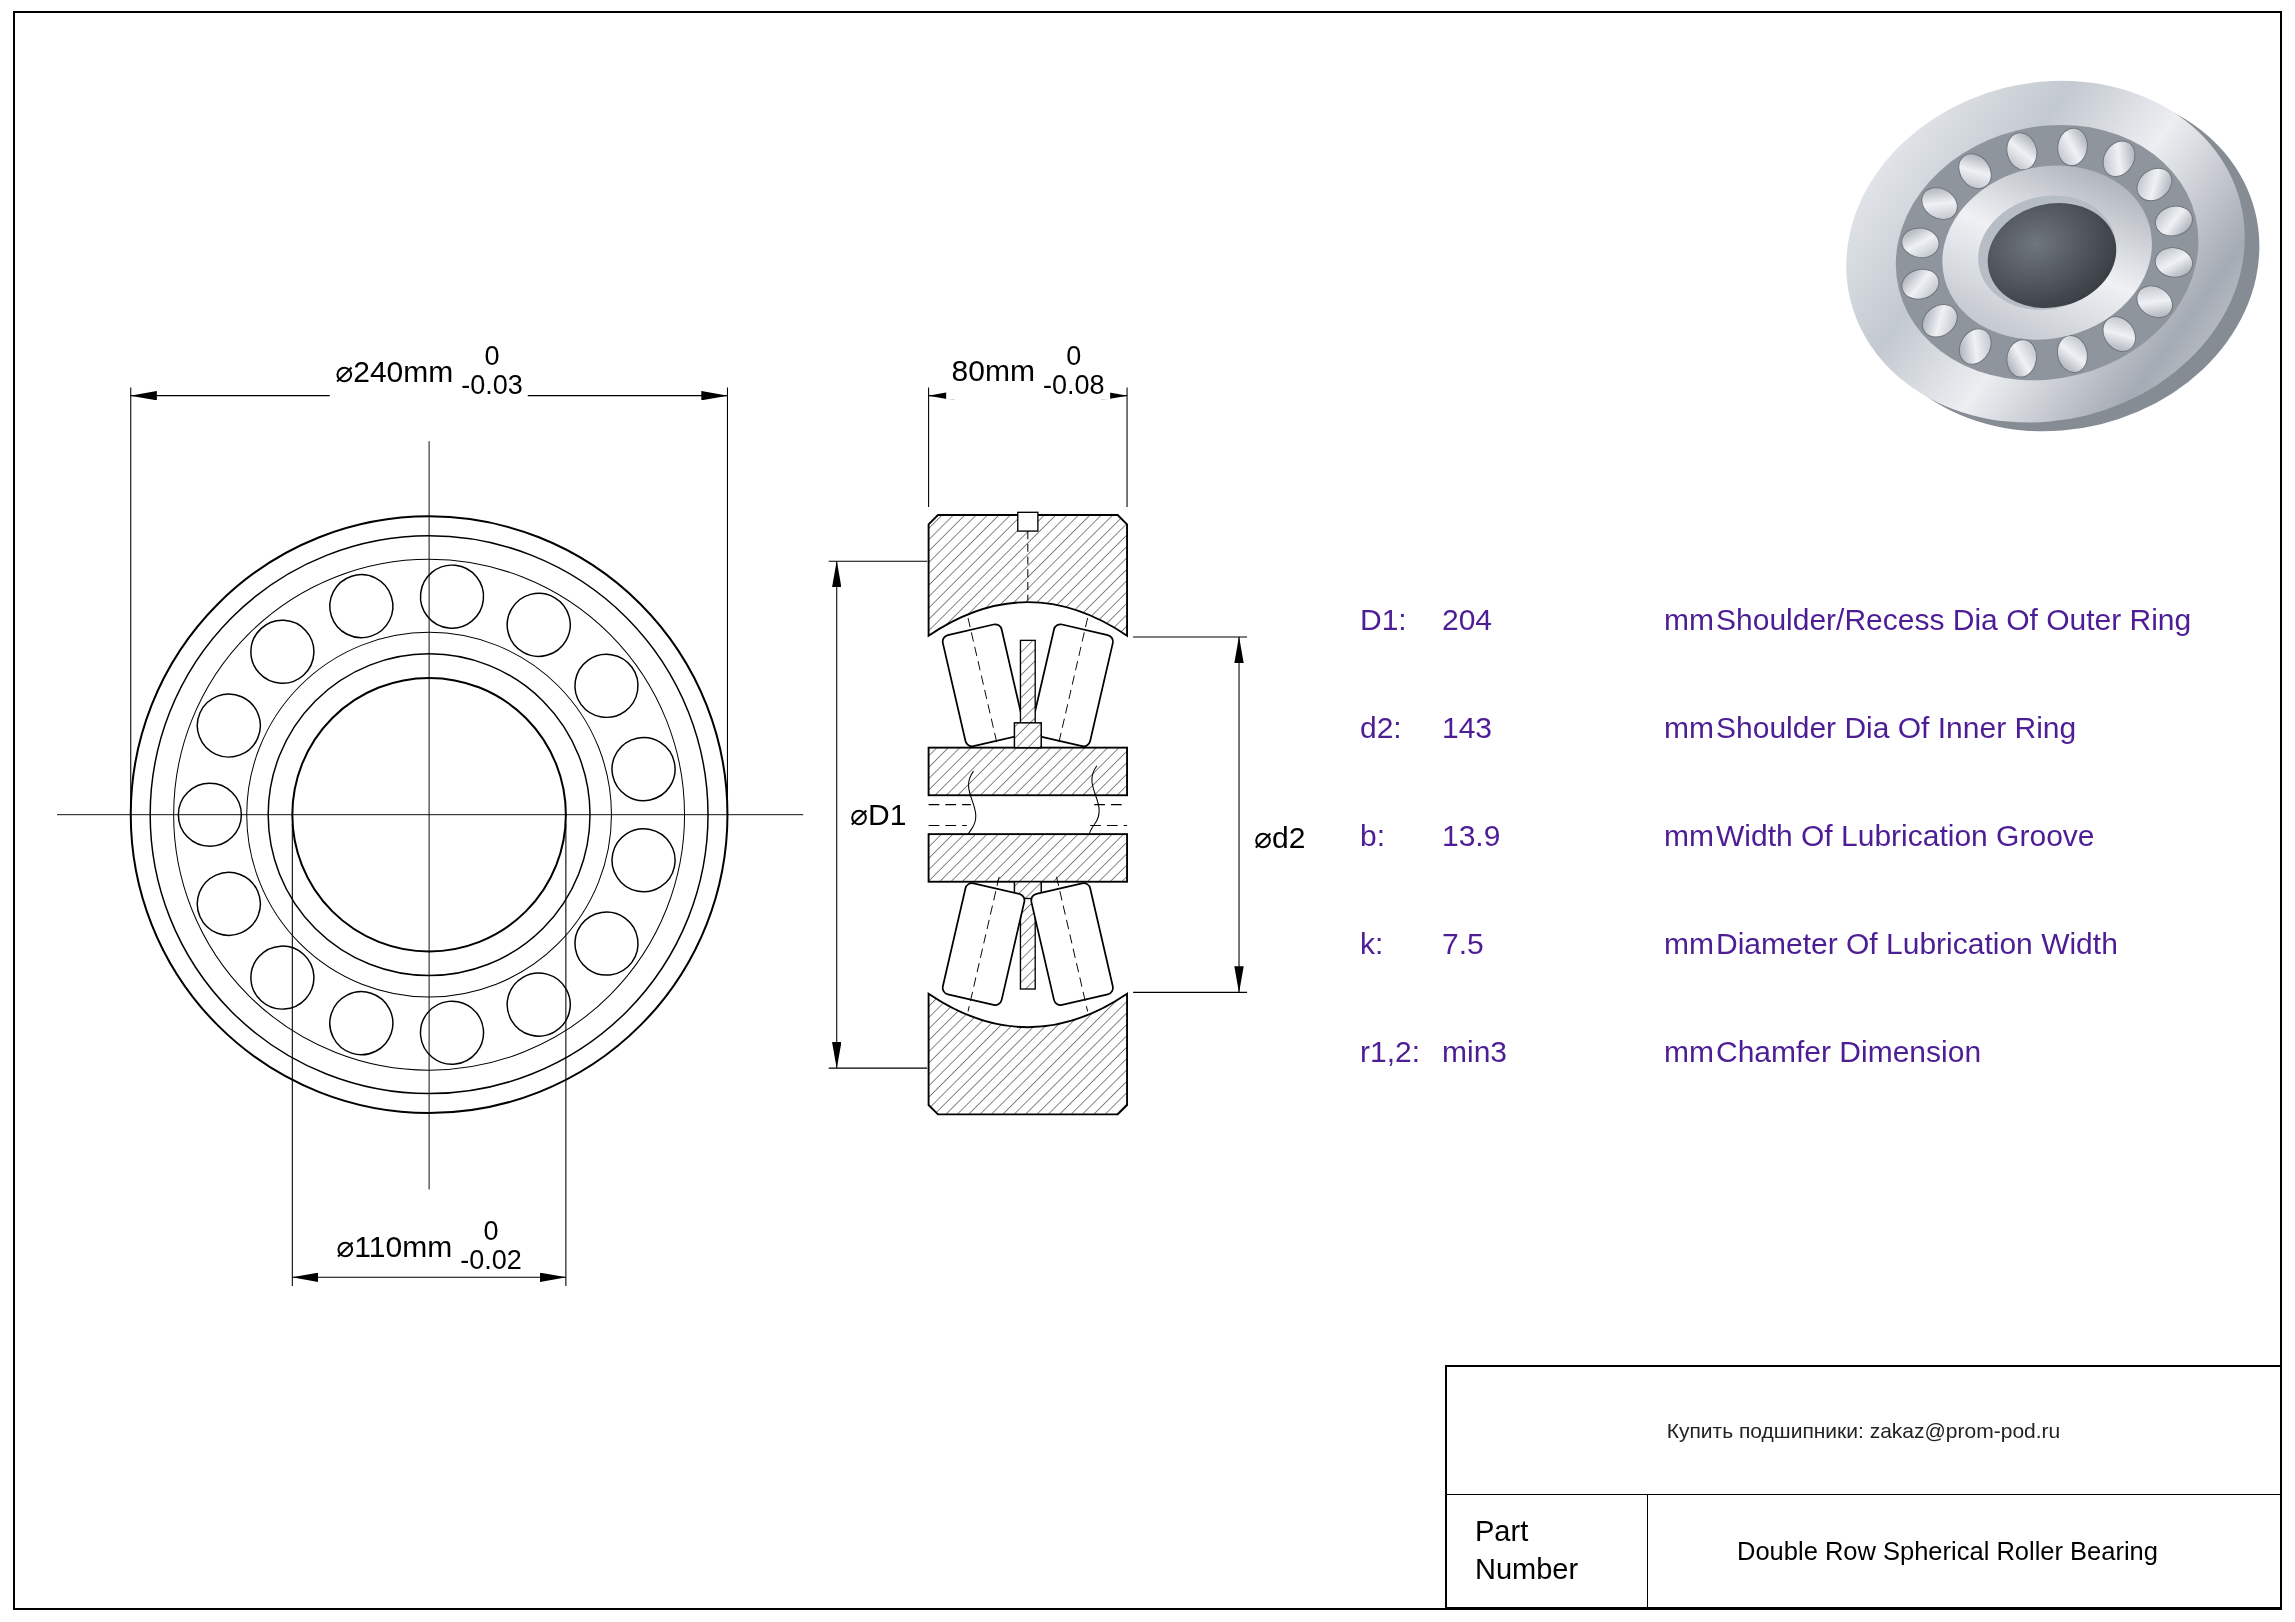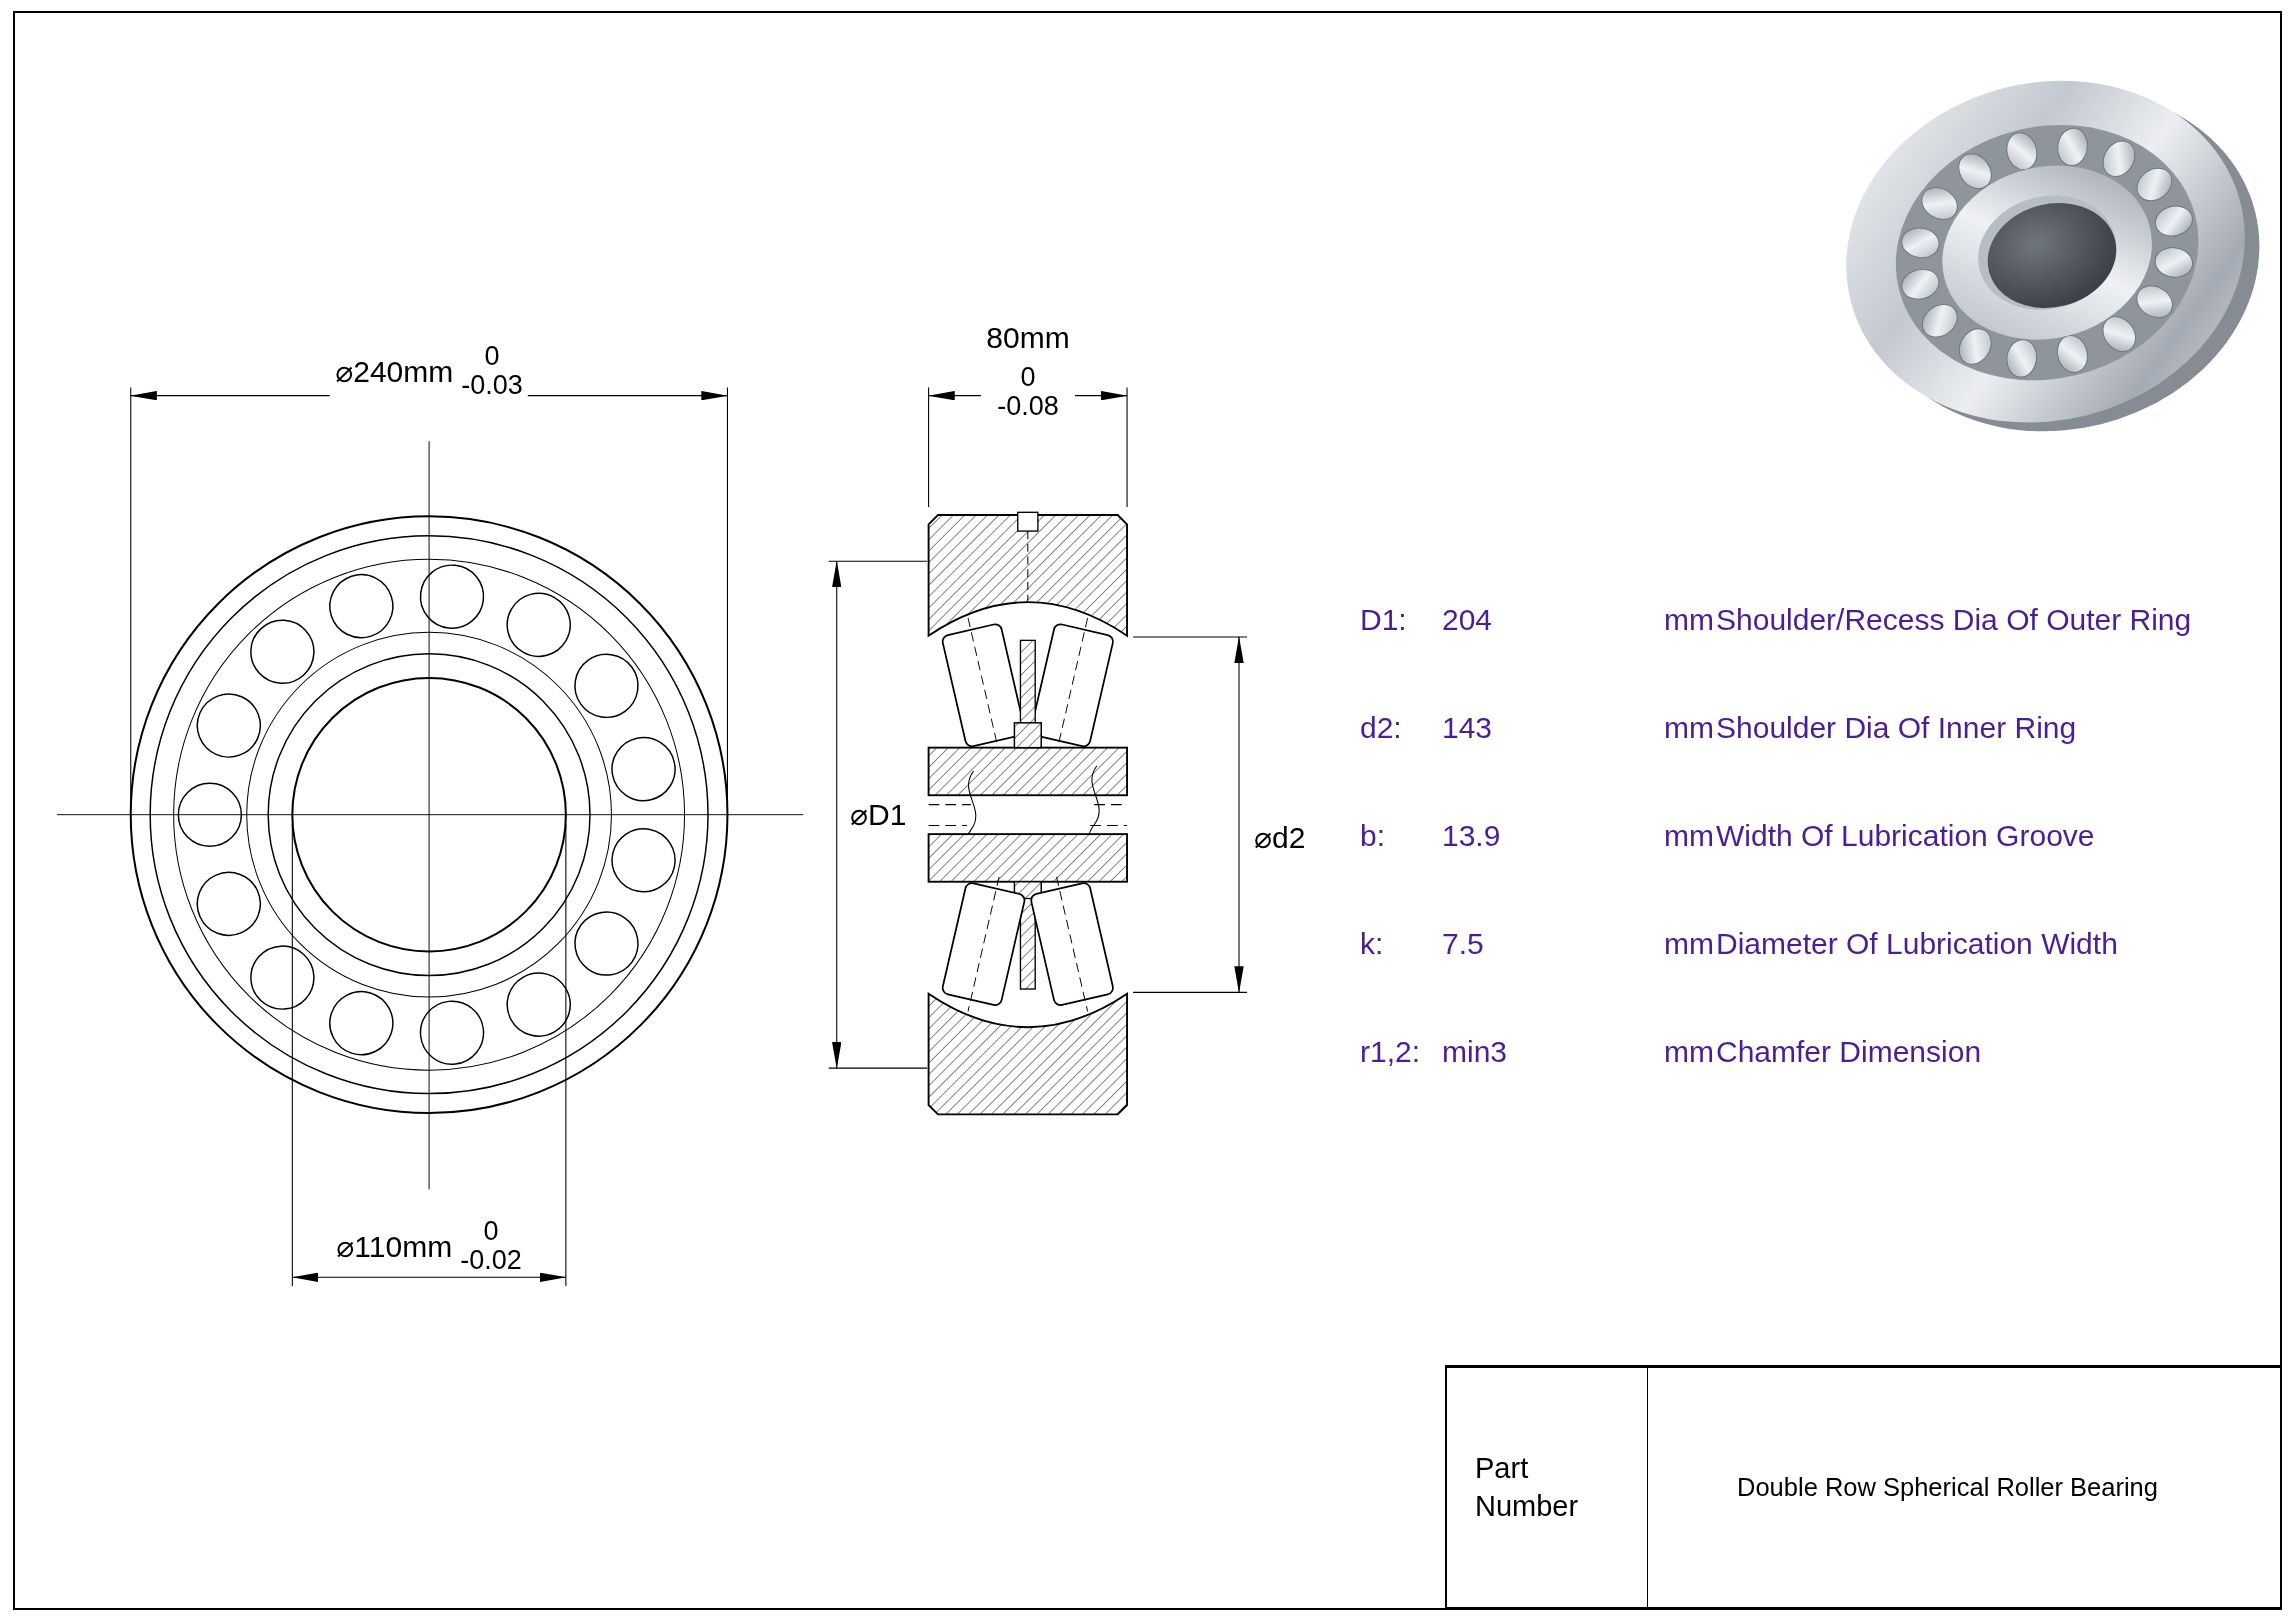--- a/index.html
+++ b/index.html
@@ -148,21 +148,21 @@
 </svg>
 
 <div class="dim" style="left:429px;top:371px;">
   <span>⌀240mm</span>
   <span class="tol">
     <span>0</span>
     <span>-0.03</span>
   </span>
 </div>
 
-<div class="dim" style="left:1028px;top:371px;flex-direction:column;">
+<div class="dim" style="left:1028px;top:371px;">
   <span>80mm</span>
   <span class="tol">
     <span>0</span>
     <span>-0.08</span>
   </span>
 </div>
 
 <div class="dim" style="left:429px;top:1246px;">
   <span>⌀110mm</span>
   <span class="tol">
@@ -251,20 +251,23 @@
   </div>
   <div class="spec-row">
     <span class="spec-label">r1,2:</span>
     <span class="spec-value">min3</span>
     <span class="spec-unit">mm</span>
     <span class="spec-desc">Chamfer Dimension</span>
   </div>
 </div>
 
 <div class="titleblock">
+  <div class="tb-top">
+    <span>Купить подшипники: zakaz@prom-pod.ru</span>
+  </div>
   <div class="tb-bottom">
     <div class="tb-partlabel">
       <span>Part Number</span>
     </div>
     <div class="tb-right">
       <div class="tb-desc">
         <span>Double Row Spherical Roller Bearing</span>
       </div>
     </div>
   </div>

